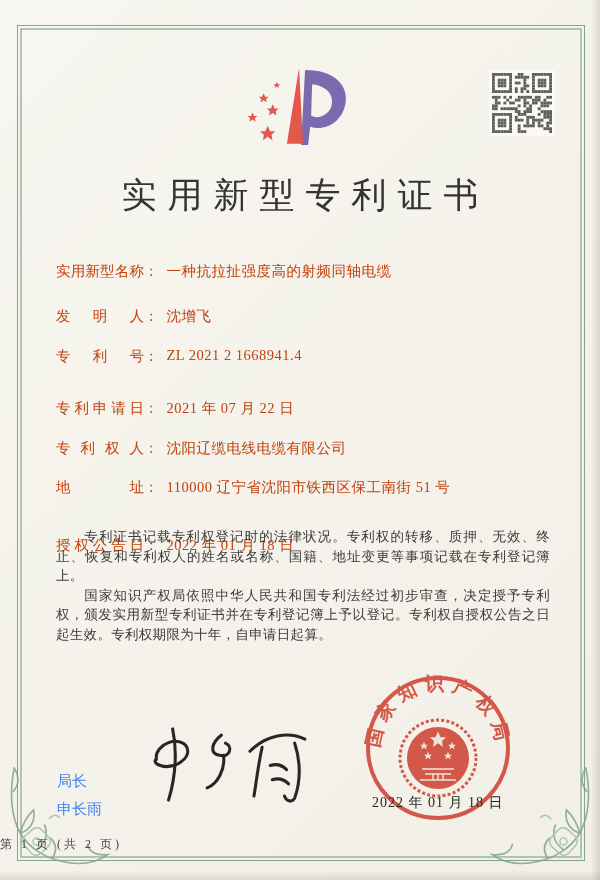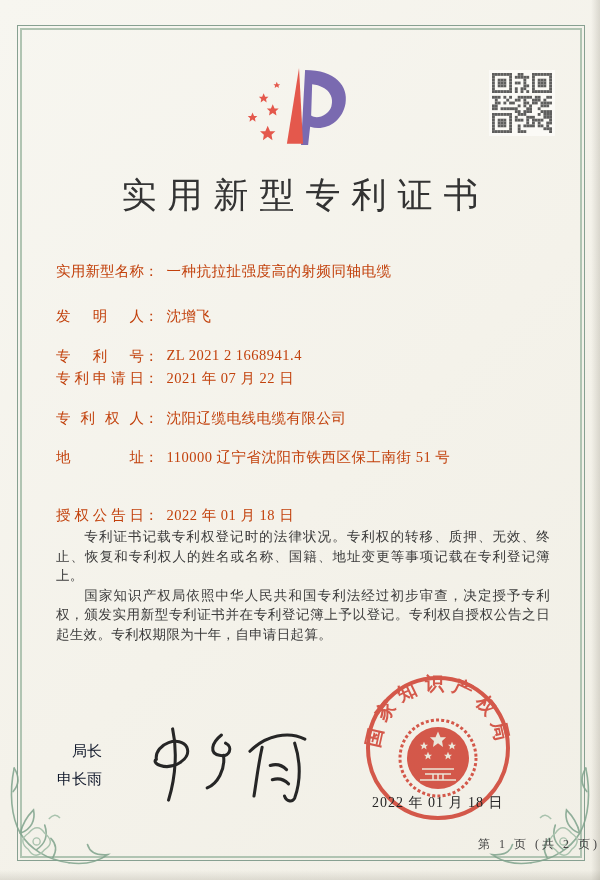--- a/index.html
+++ b/index.html
@@ -26,41 +26,41 @@
   .logo{position:absolute;left:241px;top:60px;width:112px;height:96px;}
   .qr{position:absolute;left:489px;top:70px;width:66px;height:66px;background:#fbfaf6;padding:3px;box-sizing:border-box;}
   .qr svg{width:100%;height:100%;display:block;opacity:.82;}
   .title{position:absolute;top:172px;left:0;width:100%;text-align:center;
     font-size:35px;font-weight:400;letter-spacing:11px;padding-left:11px;box-sizing:border-box;color:#333;}
   
   .fields{position:absolute;top:262px;left:56px;right:48px;font-size:14.5px;color:#c2410c;}
   .field-row{height:22px;white-space:nowrap;}
   .field-row:nth-child(1){margin-bottom:23px;}
   .field-row:nth-child(2){margin-bottom:18px;}
-  .field-row:nth-child(3){margin-bottom:0;}
+  .field-row:nth-child(3){margin-bottom:30px;}
   .field-row:nth-child(4){margin-bottom:18px;}
   .field-row:nth-child(5){margin-bottom:17px;}
   .field-row:nth-child(6){margin-bottom:36px;}
   .flabel{display:inline-block;width:88px;text-align:justify;text-align-last:justify;vertical-align:top;}
   .fcolon{display:inline-block;vertical-align:top;}
   .fvalue{margin-left:8px;letter-spacing:.5px;}
   .grant-row{position:relative;height:22px;white-space:nowrap;}
   .grant-right{position:absolute;left:228px;top:0;}
   
   .body-text{position:absolute;top:527px;left:56px;right:50px;}
   .body-text p{margin:0;font-size:13.5px;line-height:19.5px;letter-spacing:.3px;
     text-indent:2.1em;color:#3b3b3b;text-align:justify;}
   
-  .signoff{position:absolute;left:57px;top:737px;font-size:15px;line-height:28px;color:#0f172a;text-align:right;}
+  .signoff{position:absolute;left:57px;top:767px;font-size:15px;line-height:28px;color:#3b82f6;}
   .signature{position:absolute;left:136px;top:720px;width:178px;height:88px;}
   .seal{position:absolute;left:362px;top:672px;width:152px;height:152px;
     mix-blend-mode:multiply;opacity:.92;}
   .seal-date{position:absolute;left:372px;top:794px;font-size:14px;letter-spacing:1px;
     color:#262626;z-index:3;}
-  .footer{position:absolute;top:836px;left:0;width:100%;text-align:right;
+  .footer{position:absolute;top:836px;left:0;width:100%;text-align:left;
     font-size:12px;letter-spacing:3px;color:#444;}
 </style>
 </head>
 <body>
 
 <div class="sheet">
 
   <div class="frame"></div>
 
   <svg class="ornament bl" viewBox="0 0 110 110">

